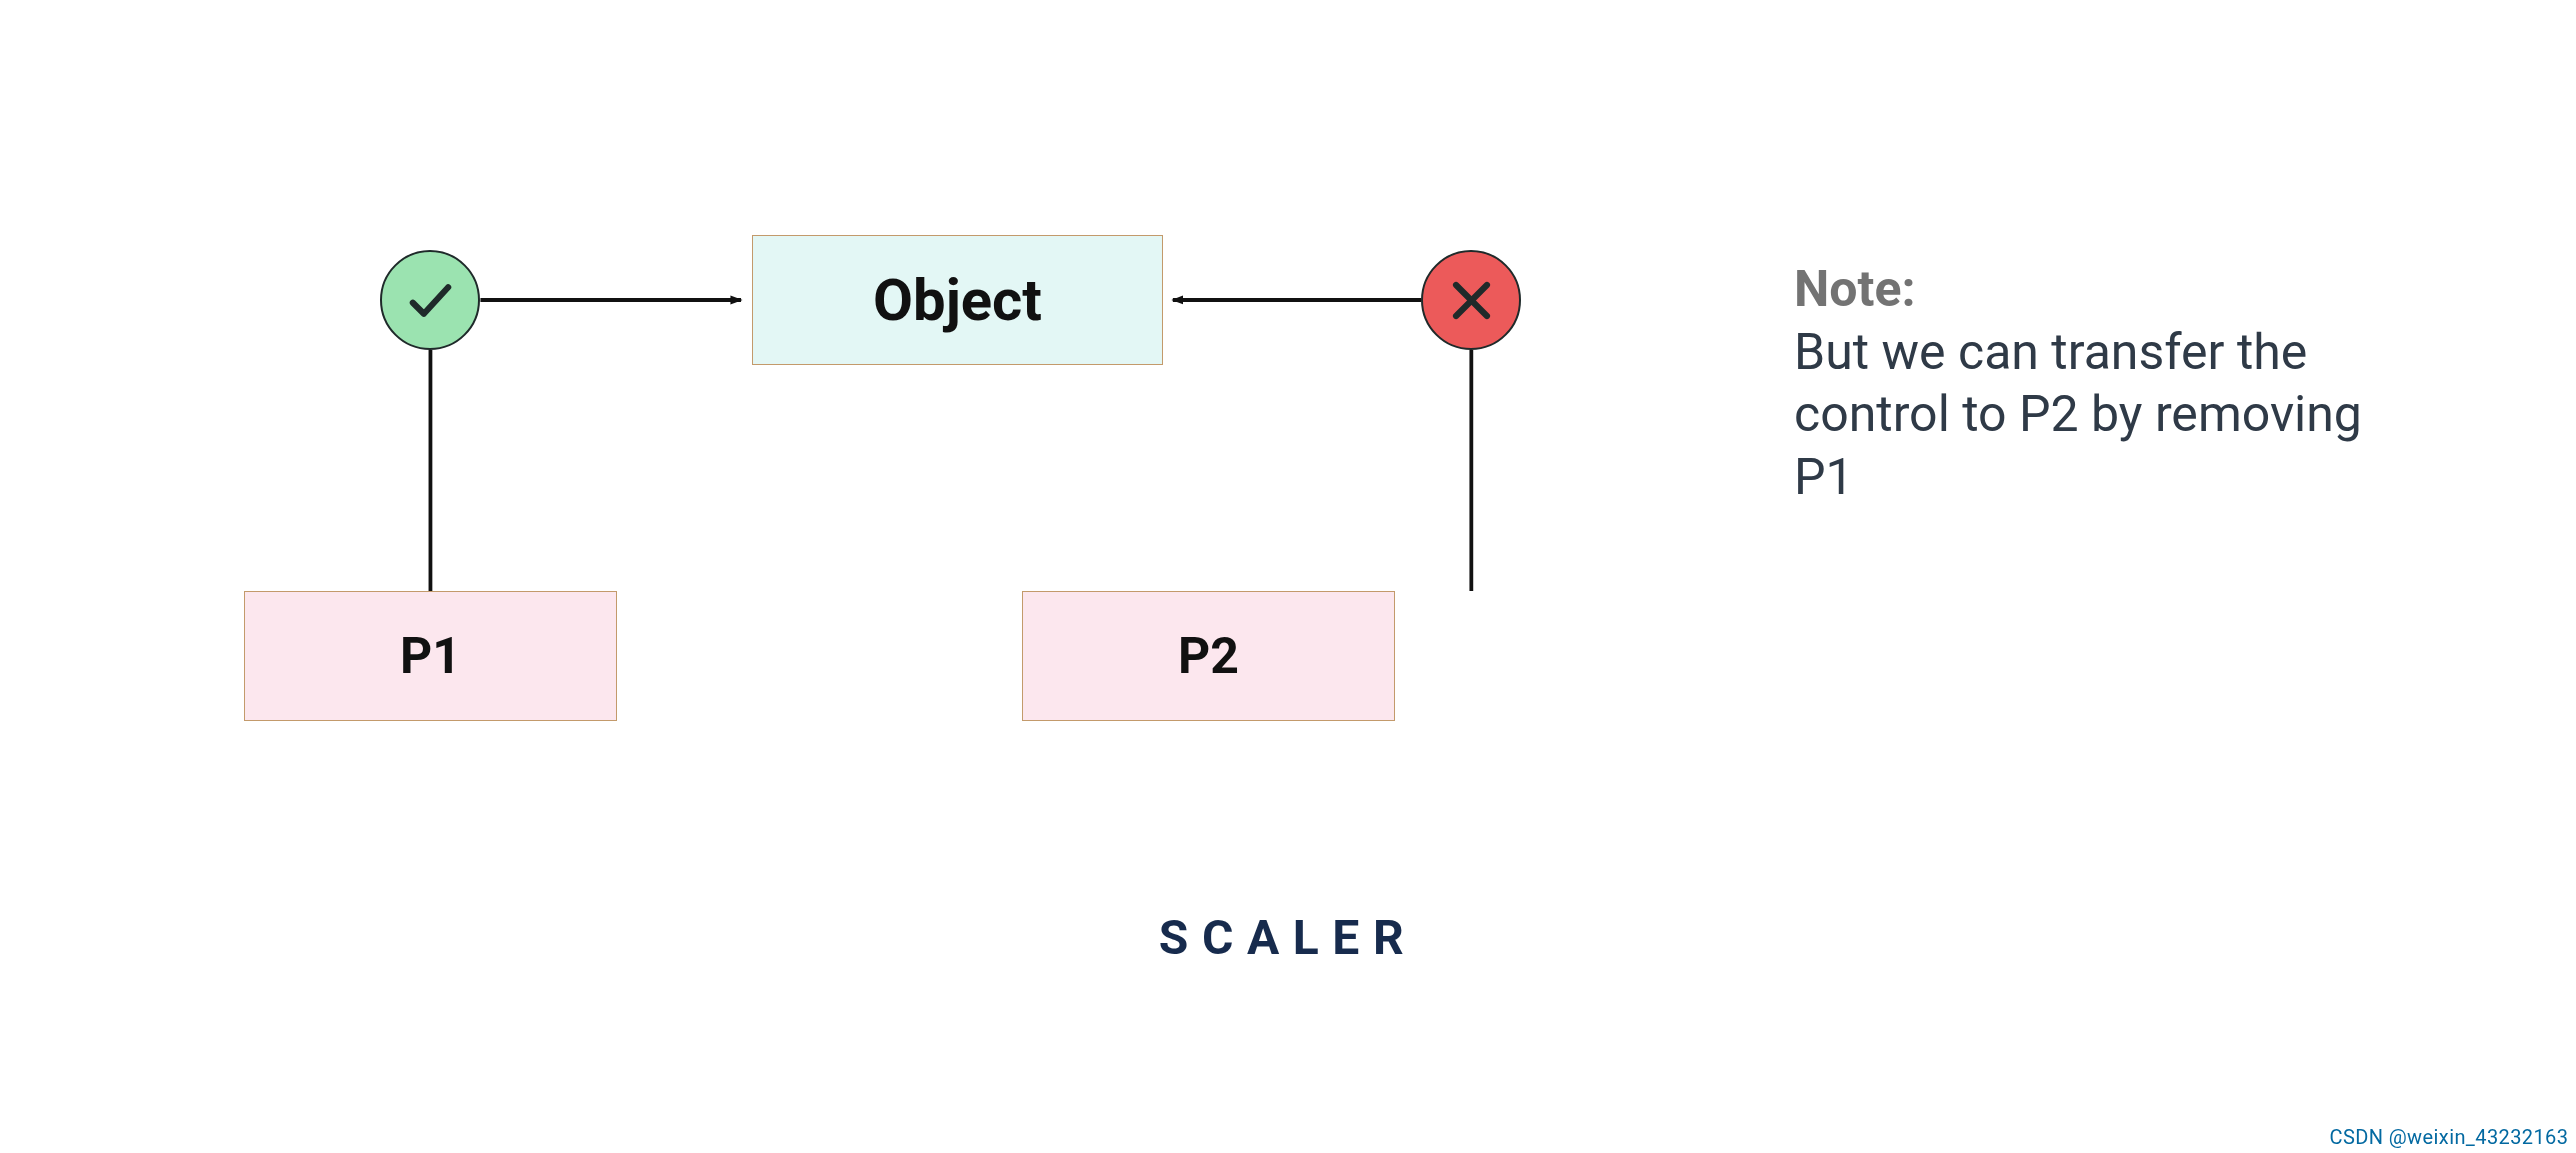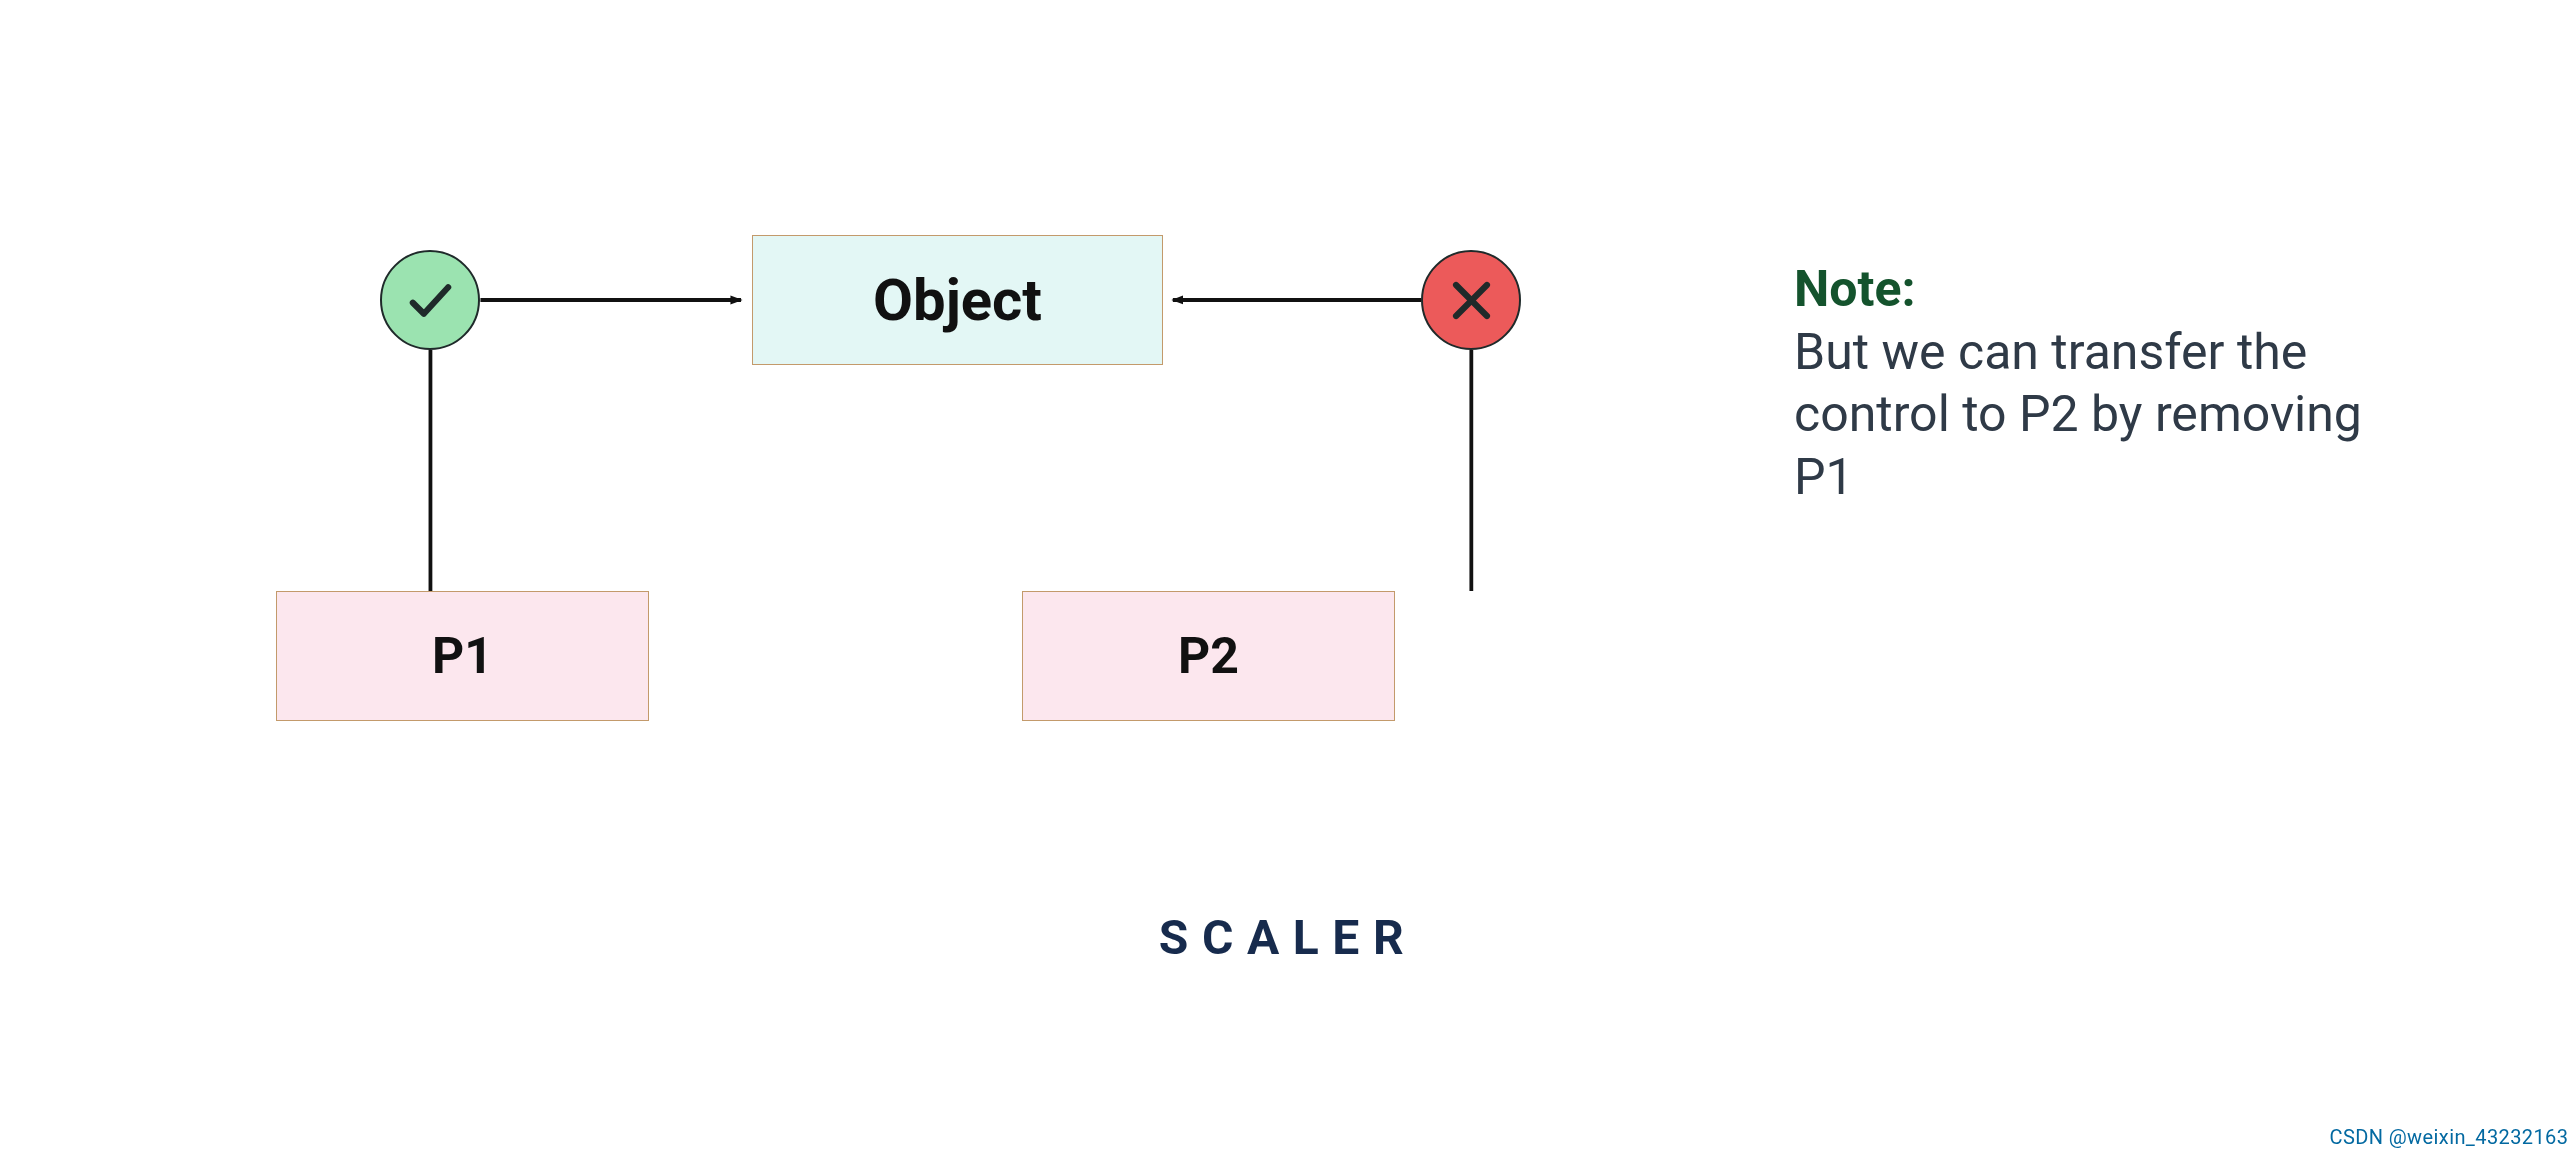--- a/index.html
+++ b/index.html
@@ -44,21 +44,21 @@
     background: #fce7ee;
     border: 1.5px solid #c39a6b;
     box-sizing: border-box;
     display: flex;
     align-items: center;
     justify-content: center;
     font-size: 50px;
     font-weight: 700;
     color: #111;
   }
-  .box-p1 { left: 244px; top: 591px; margin-left: 32px; }
+  .box-p1 { left: 244px; top: 591px; }
   .box-p2 { left: 1022px; top: 591px; }
 
   
   .circle {
     position: absolute;
     width: 100px;
     height: 100px;
     border-radius: 50%;
     box-sizing: border-box;
     display: flex;
@@ -87,21 +87,21 @@
     position: absolute;
     left: 1794px;
     top: 258px;
     width: 576px;
     color: #2b3440;
     font-size: 50px;
     line-height: 1.25;
   }
   .note .title {
     font-weight: 700;
-    color: #14532d;
+    color: #737373;
     margin-top: 48px;
   }
   .note .body {
     font-weight: 400;
     color: #2f3a47;
   }
 
   
   .logo-wrap {
     position: absolute;

